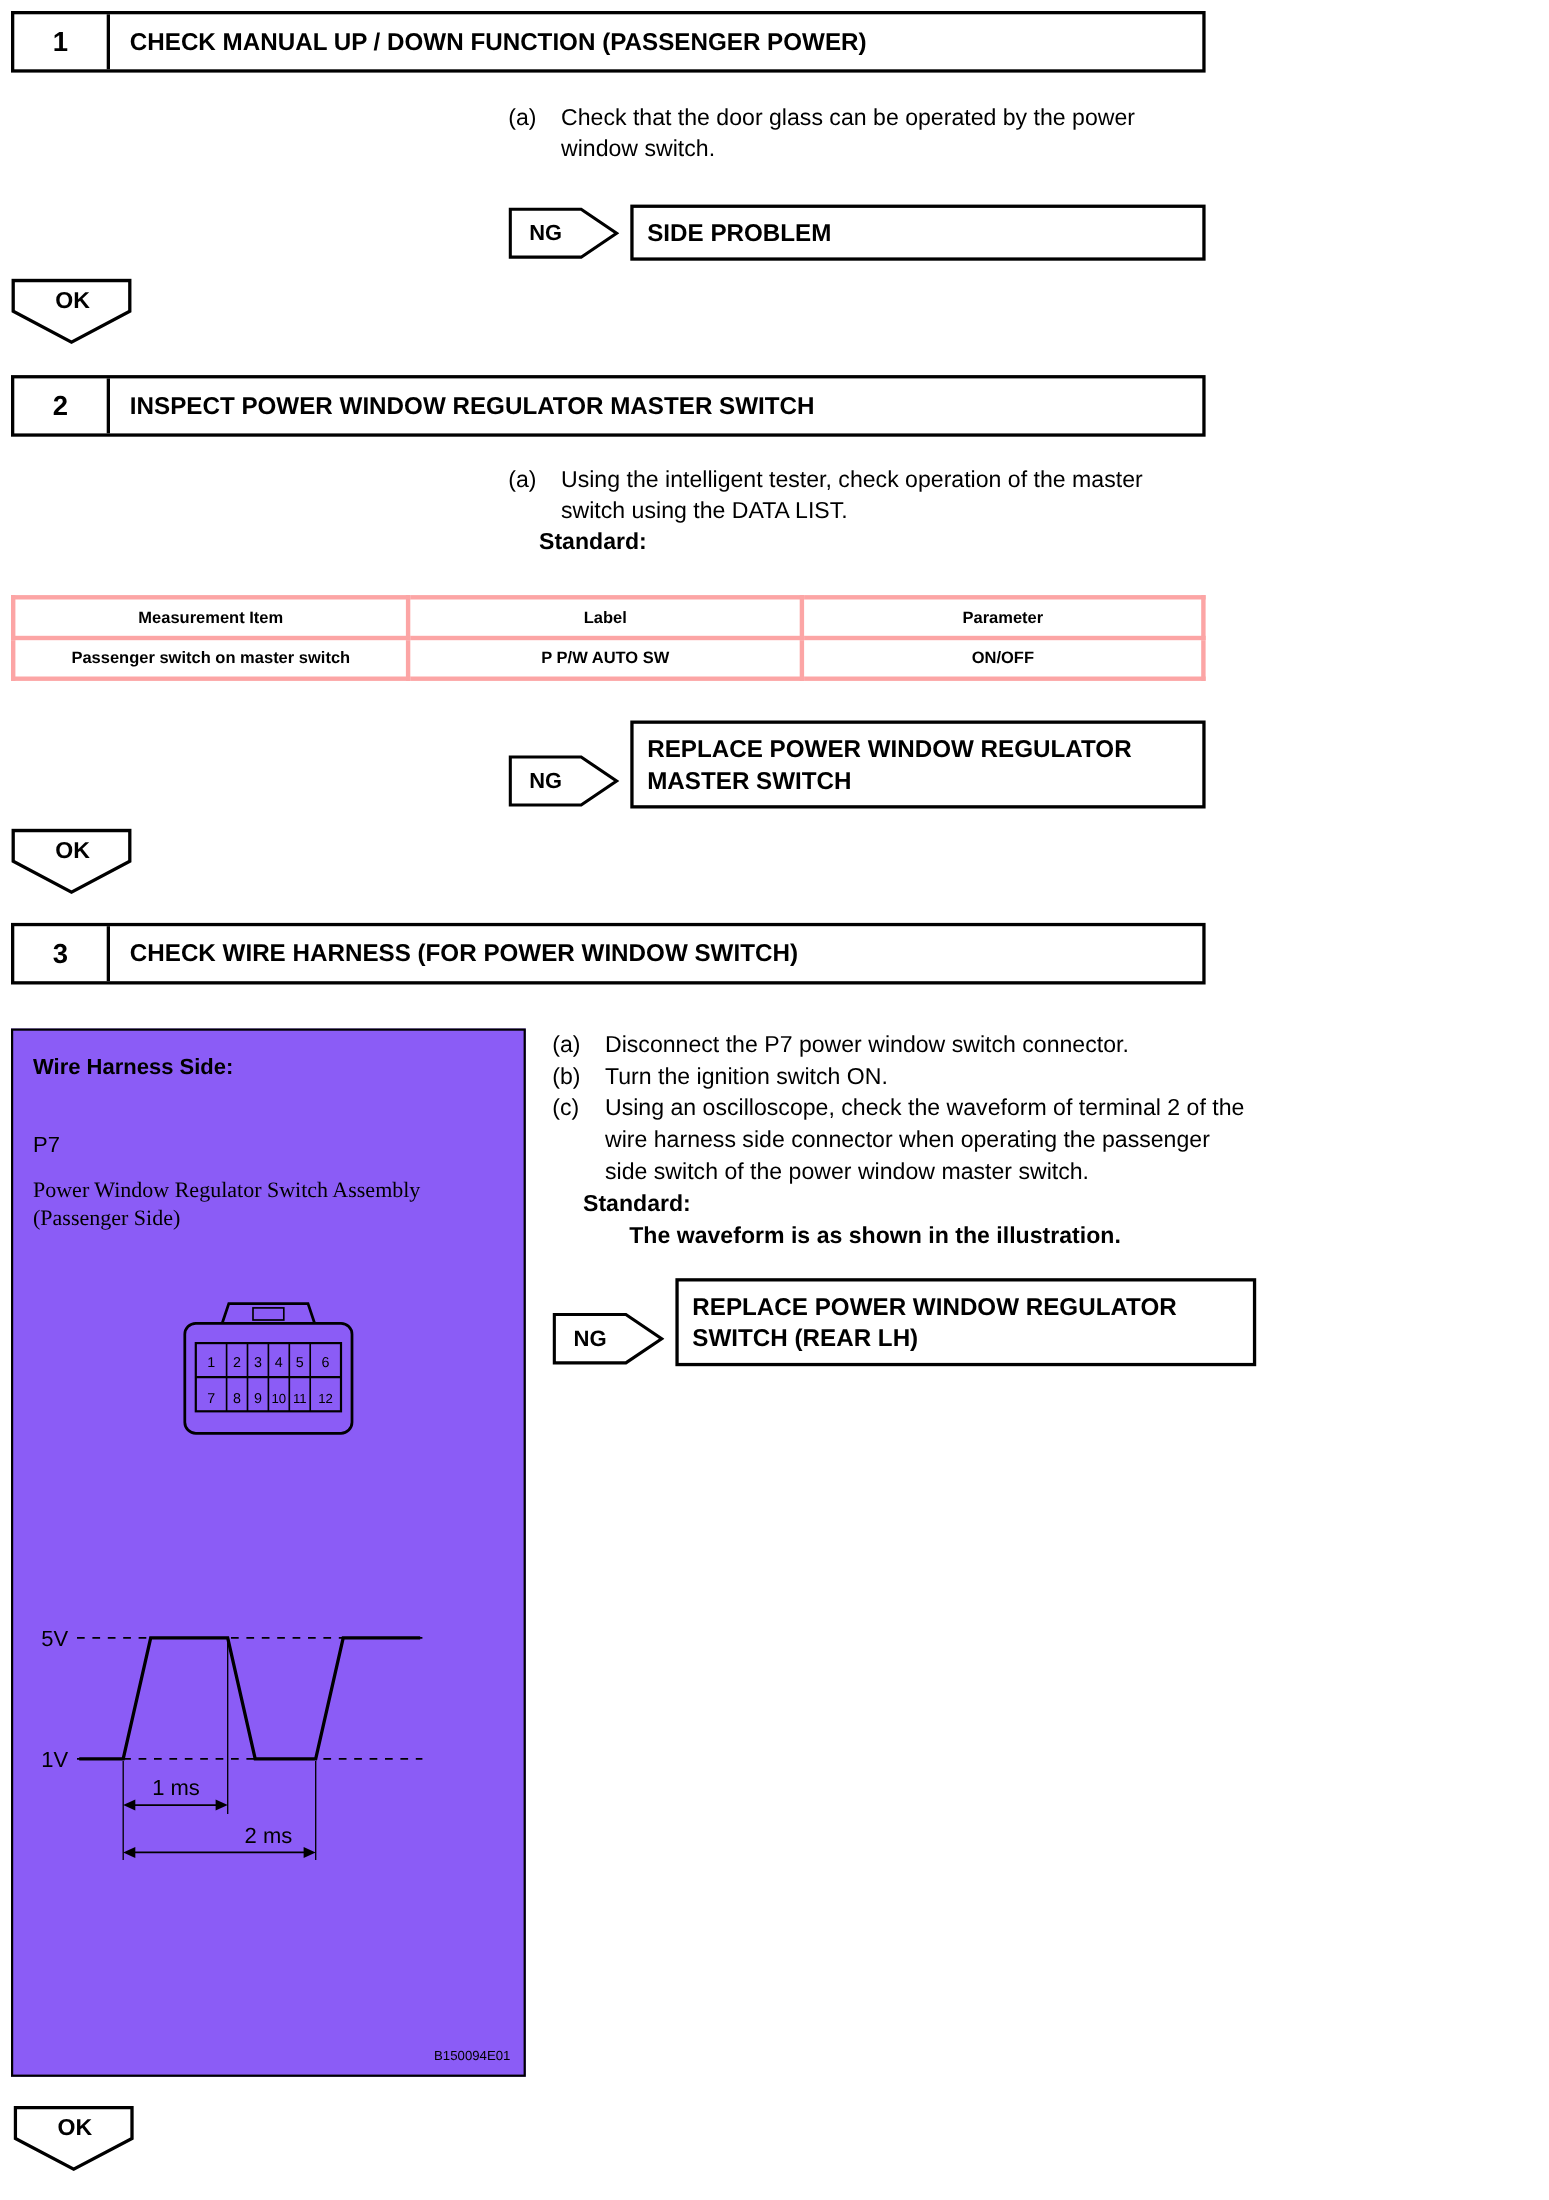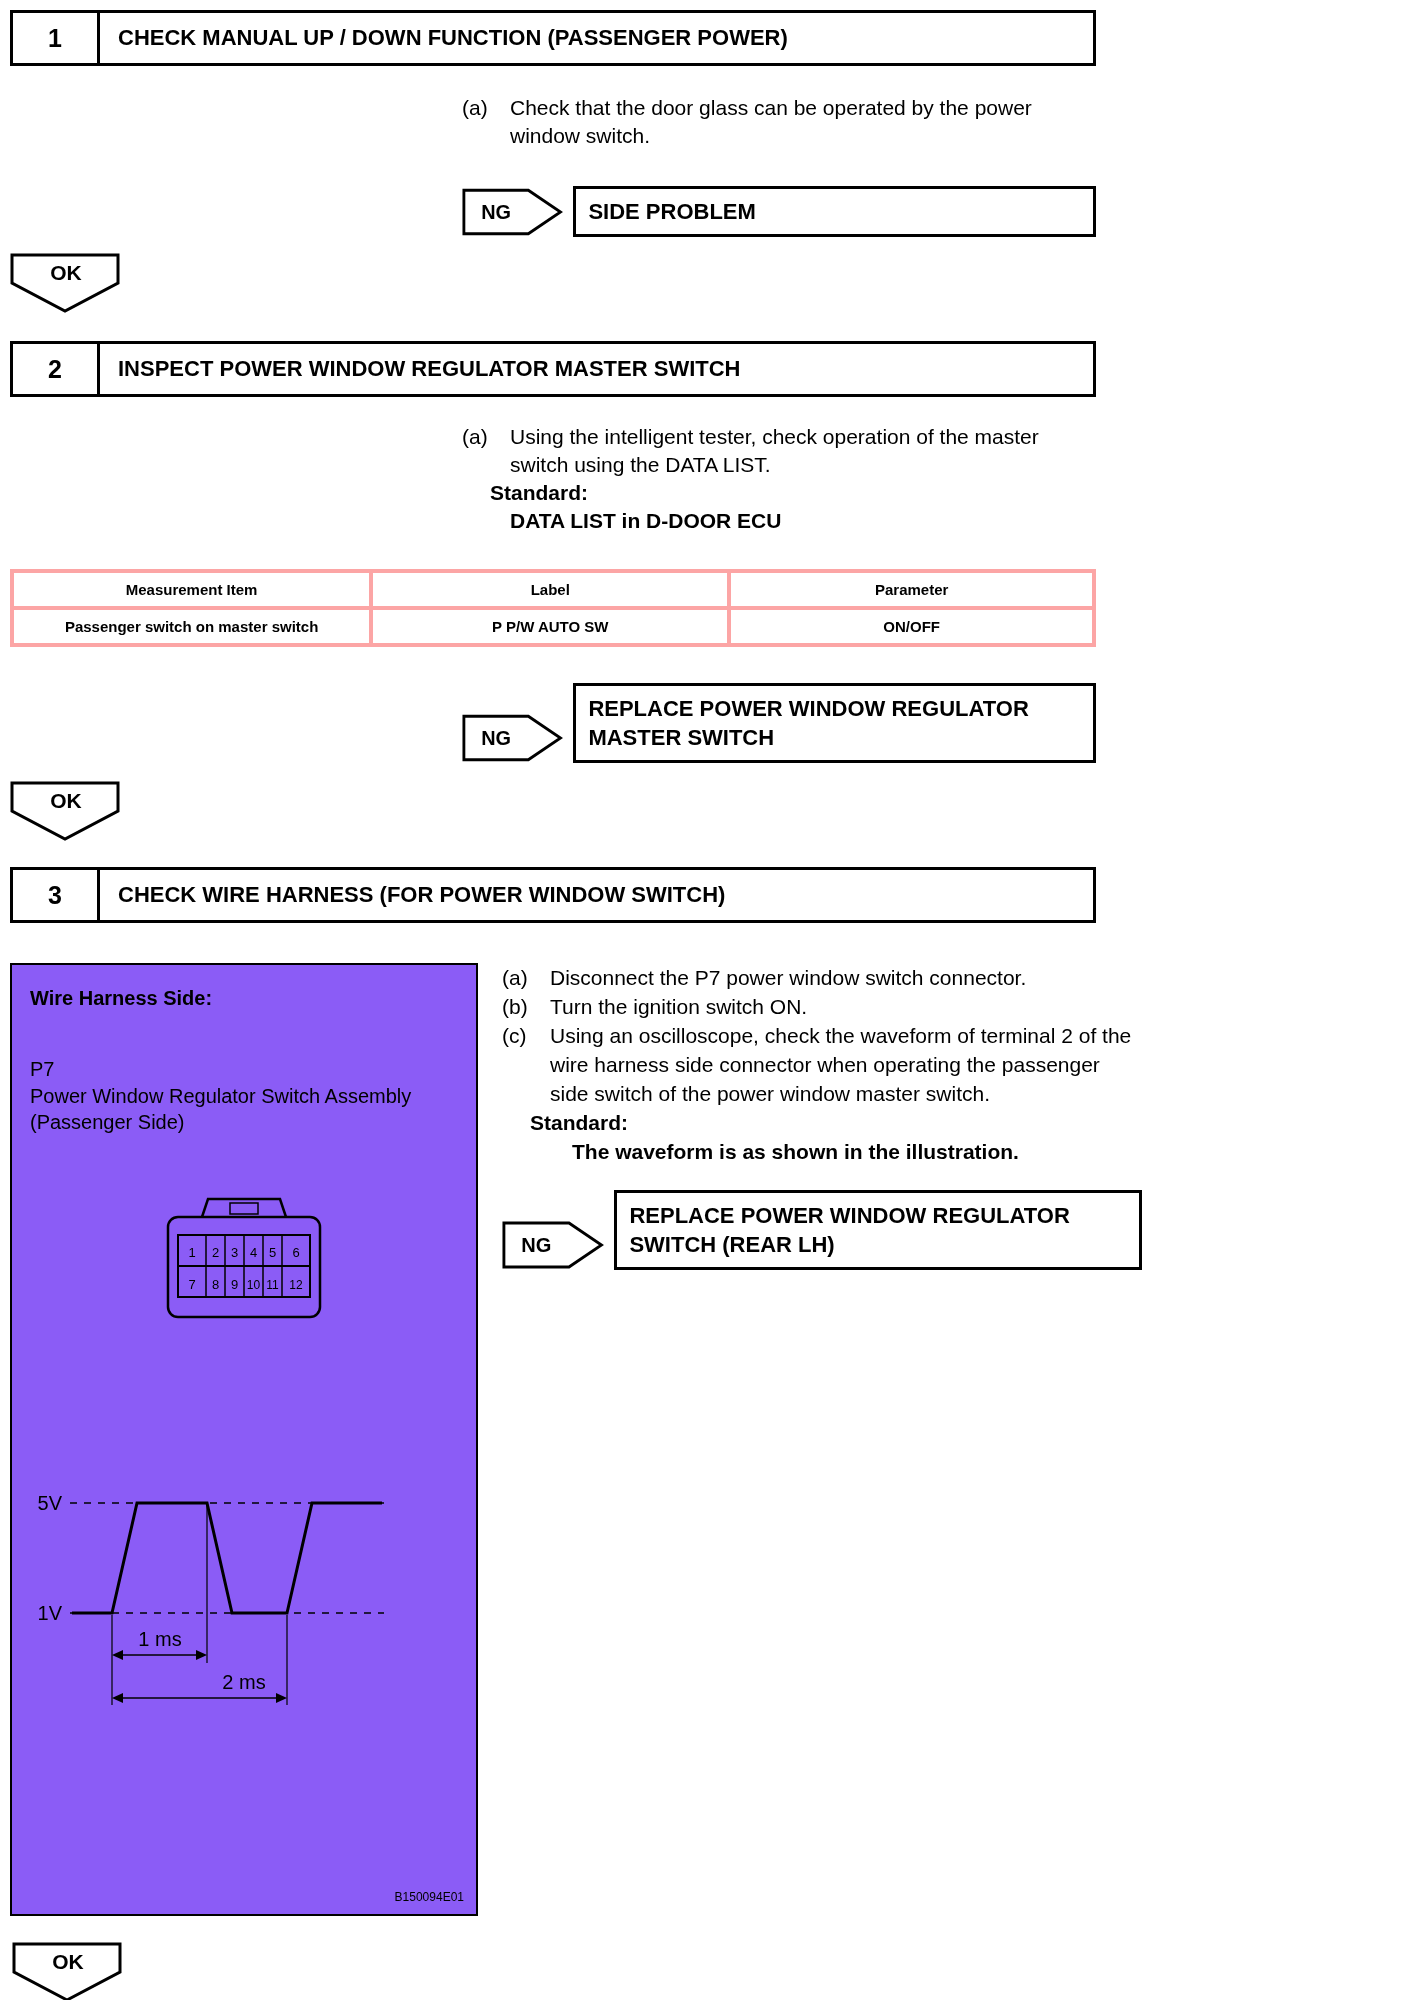--- a/index.html
+++ b/index.html
@@ -32,21 +32,21 @@
 
   
   table.data{border-collapse:collapse;width:100%;margin-top:34px;table-layout:fixed;}
   .data th,.data td{border:4px solid #fca5a5;font-weight:bold;font-size:15px;text-align:center;padding:6px 4px;line-height:21px;}
 
   
   .step3{display:flex;margin-top:40px;align-items:flex-start;}
   .illus{flex:none;width:428px;min-height:905px;border:2px solid #000;padding:22px 18px;position:relative;font-size:20px;background:#8b5cf6;}
   .illus .head{font-weight:bold;}
   .illus .pid{margin-top:48px;}
-  .illus .pname{margin-top:2px;width:392px;line-height:26px;}
+  .illus .pname{margin-top:16px;width:392px;line-height:26px;font-family:Liberation Serif, serif;}
   .conn{display:block;margin:58px auto 0;}
   .wave{display:block;margin:128px 0 0 2px;}
   .figcode{position:absolute;right:12px;bottom:10px;font-size:12px;}
   .right-col{margin-left:24px;width:640px;}
   .right-col .proc2{font-size:21px;line-height:29px;width:640px;}
   .right-col .ng-row{margin-top:24px;}
 
   .mt10{margin-top:10px}.mt16{margin-top:16px}.mt18{margin-top:18px}
   .mt24{margin-top:24px}.mt26{margin-top:26px}.mt28{margin-top:28px}
   .mt36{margin-top:36px}
@@ -88,21 +88,20 @@
     <div class="step-num">2</div>
     <div class="step-title">INSPECT POWER WINDOW REGULATOR MASTER SWITCH</div>
   </div>
 
   <div class="proc mt26">
     <div class="item">
       <div class="marker">(a)</div>
       <div class="itext">Using the intelligent tester, check operation of the master switch using the DATA LIST.</div>
     </div>
     <div class="std-label">Standard:</div>
-    <div class="std-text">DATA LIST in D-DOOR ECU</div>
   </div>
 
   <table class="data">
     <colgroup>
         <col style="width:33.2%">
         <col style="width:33.1%">
         <col style="width:33.7%">
       </colgroup>
     <thead>
       <tr>

